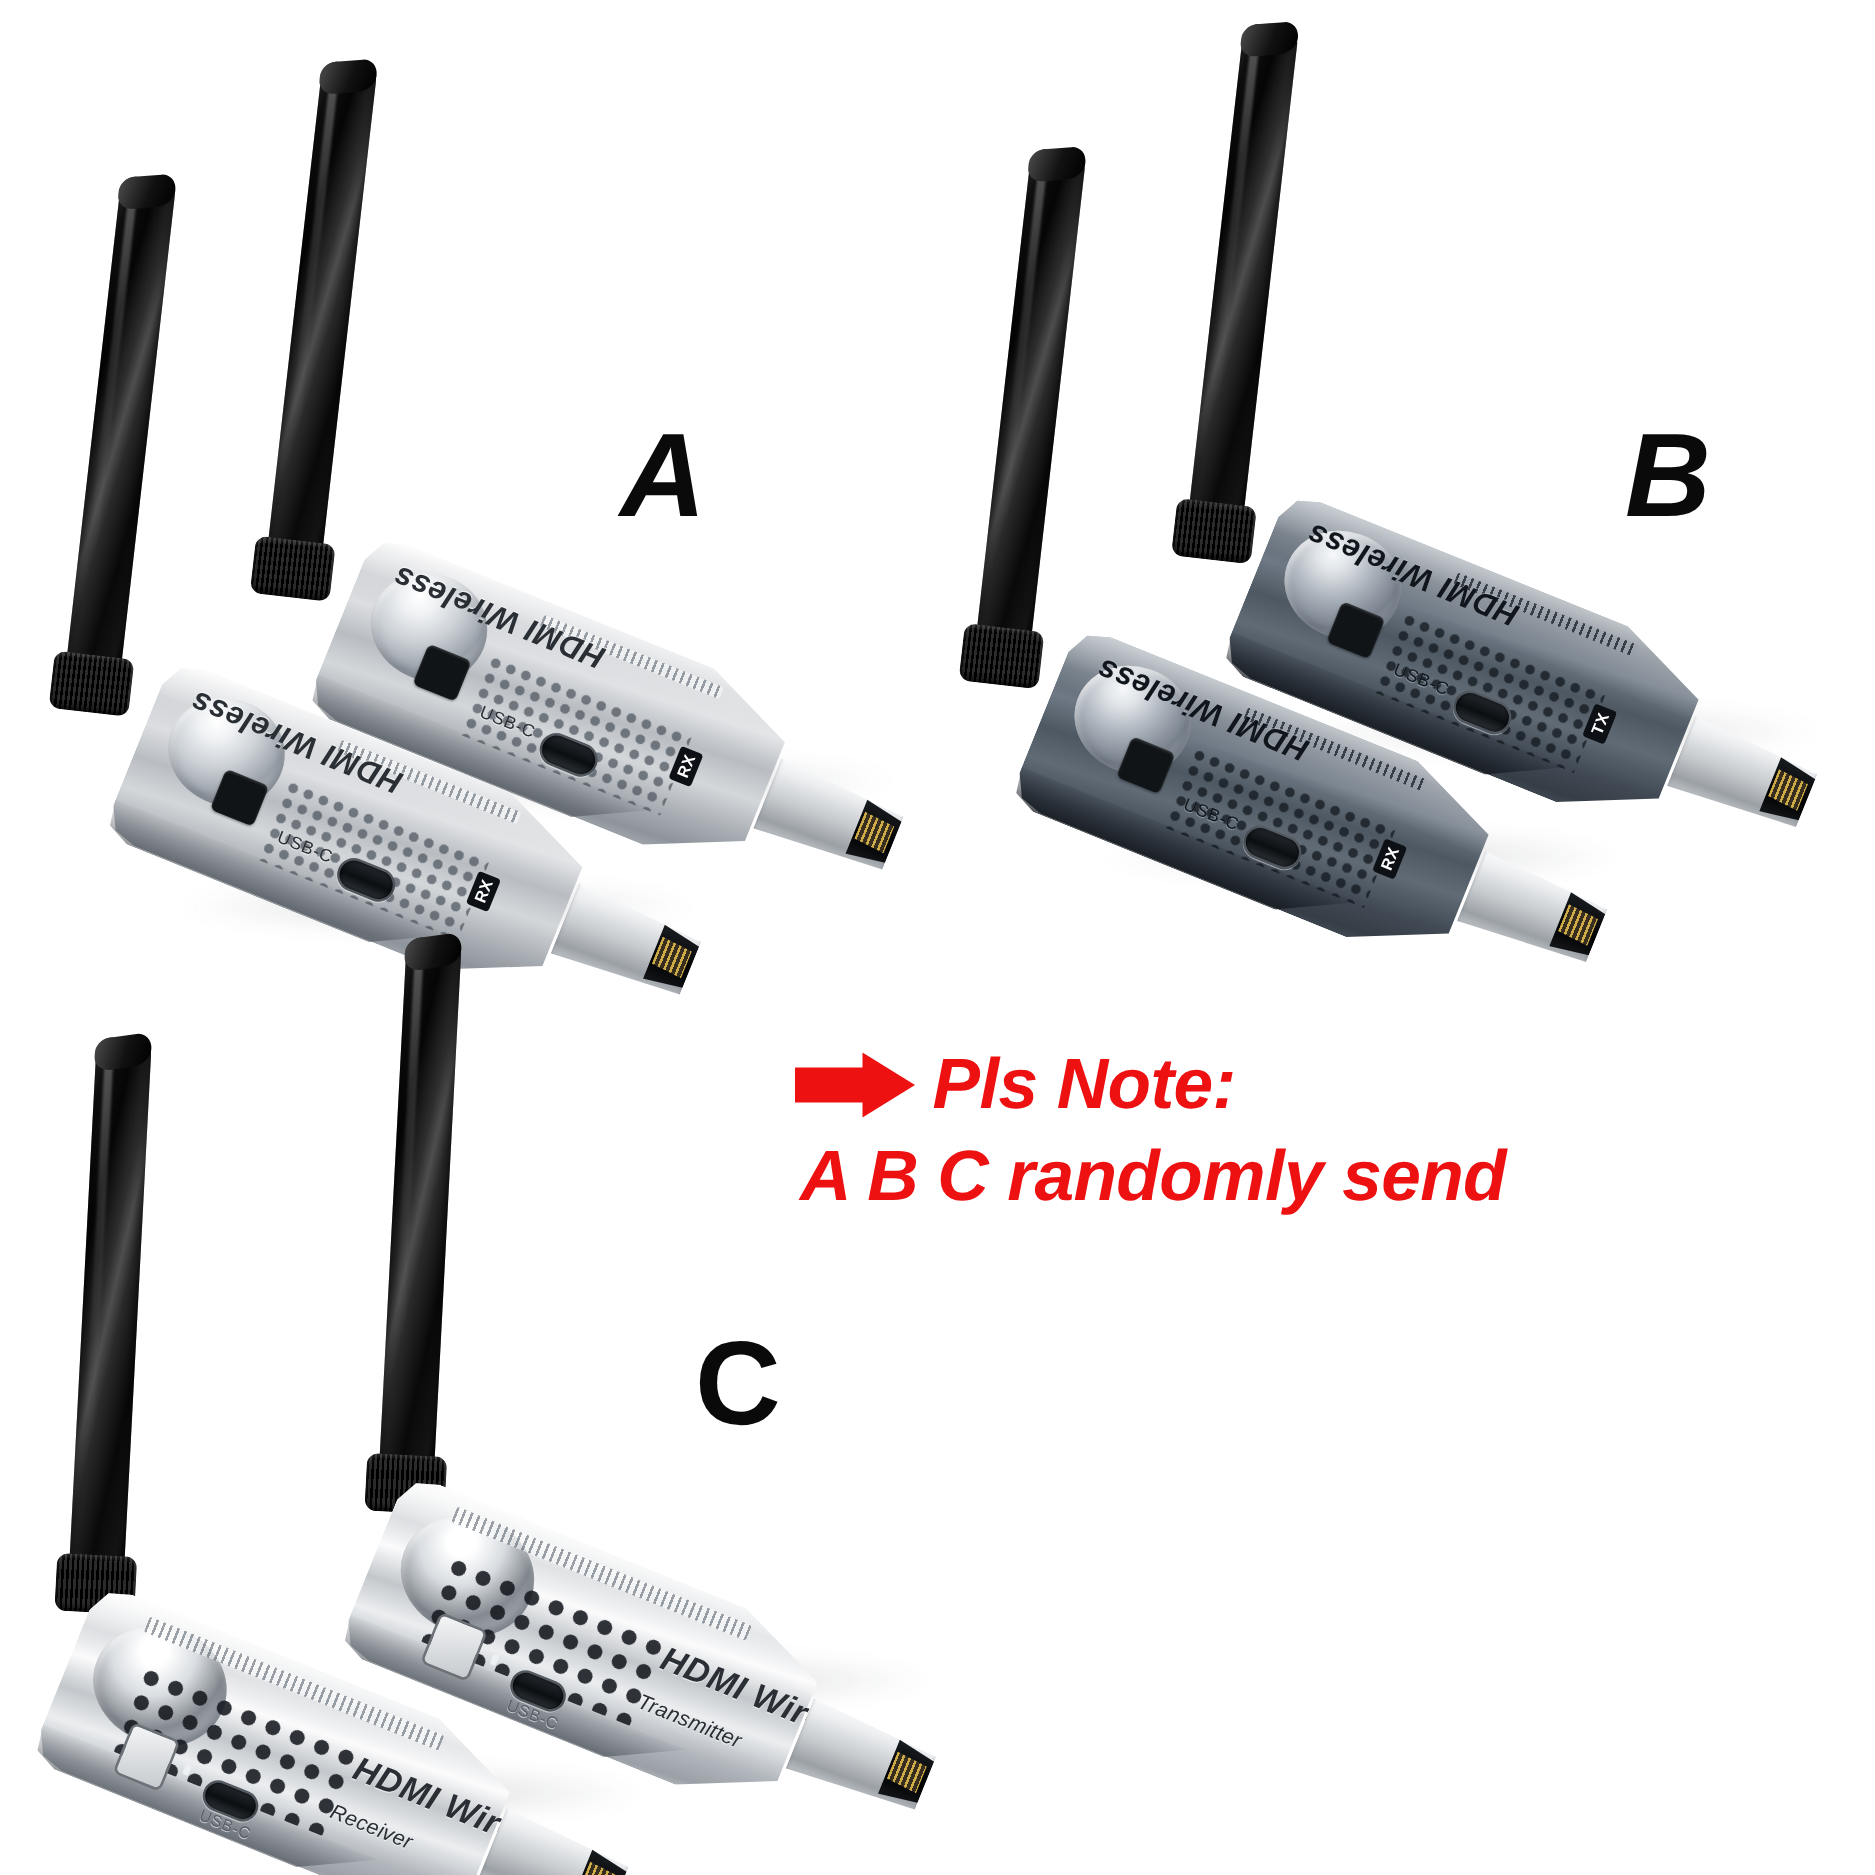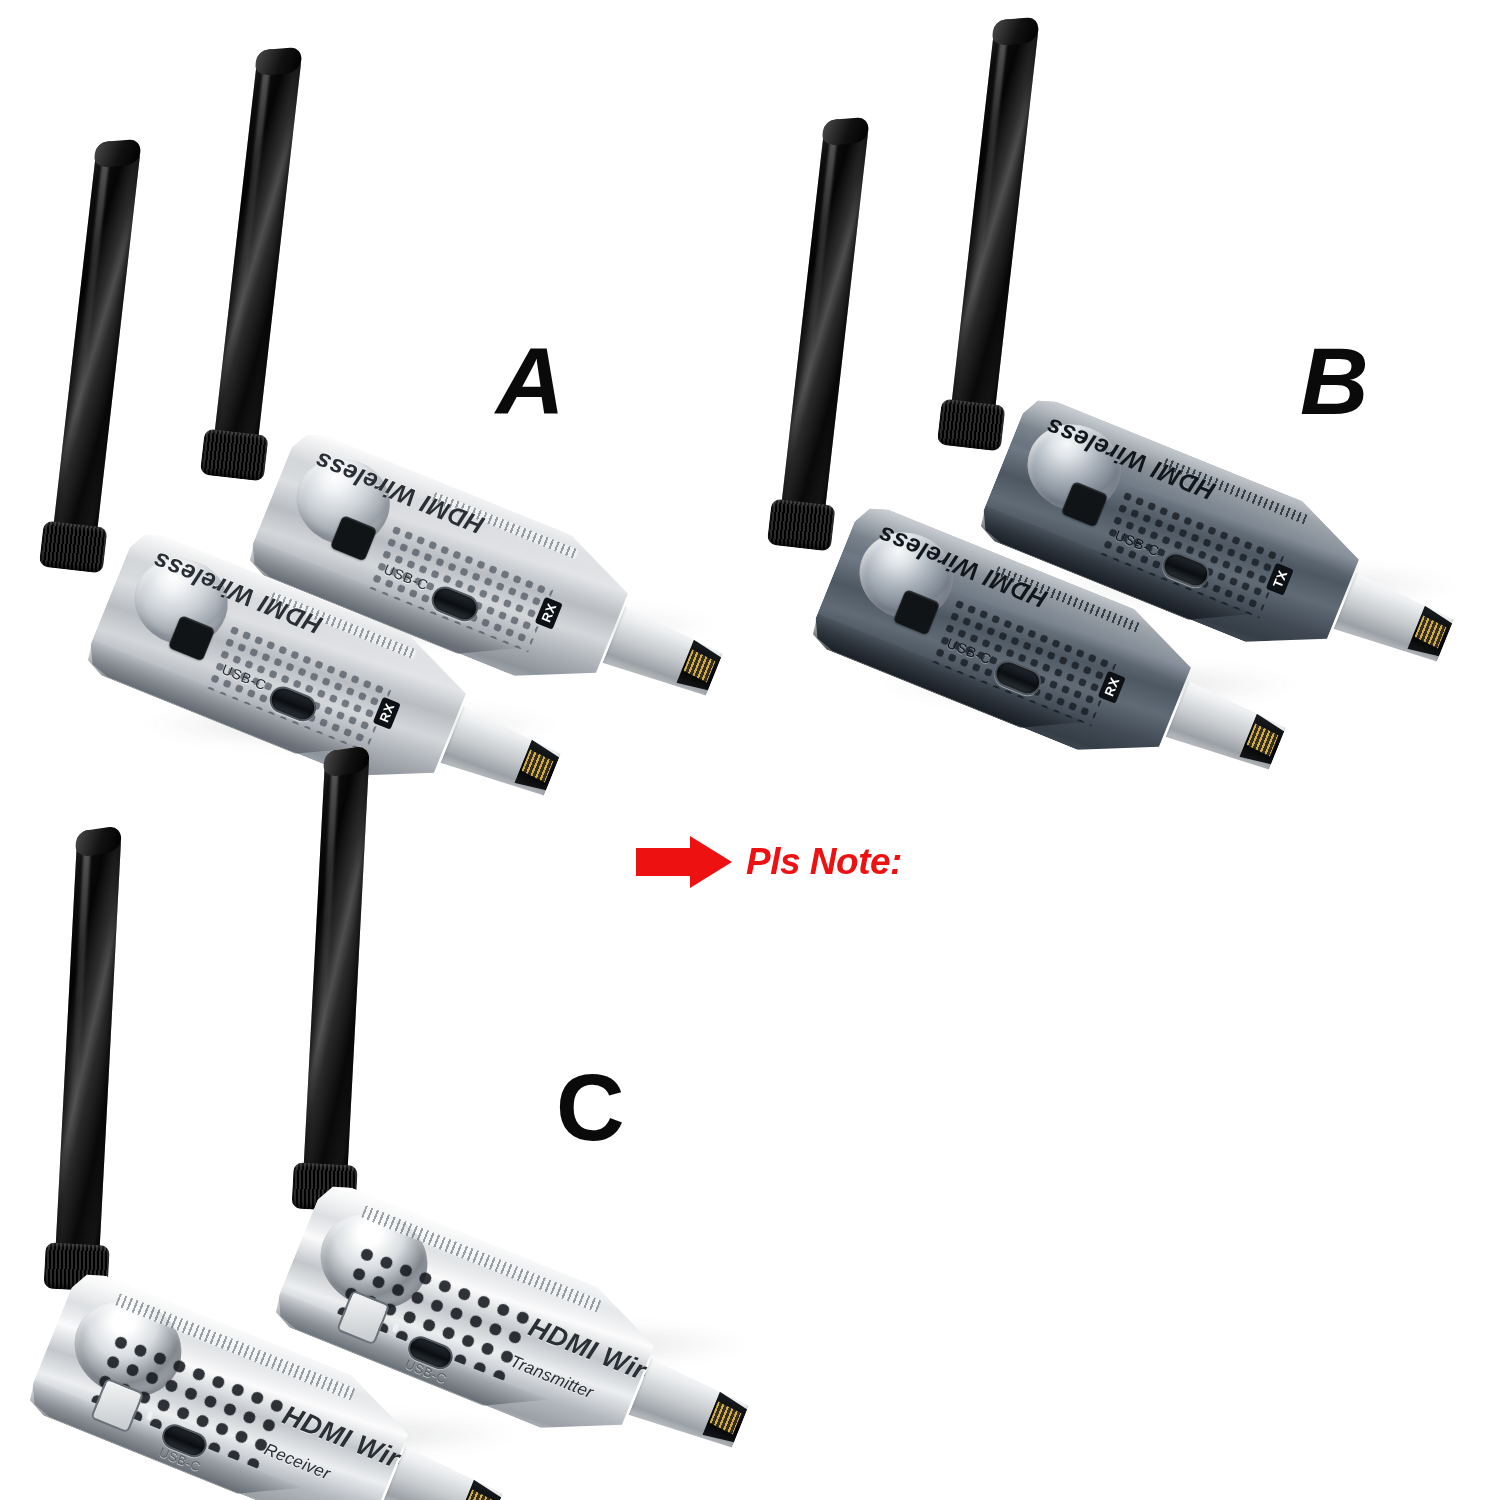--- a/index.html
+++ b/index.html
@@ -18,21 +18,21 @@
     -webkit-font-smoothing:antialiased;
   }
   .variant-letter.ital{font-style:italic;}
 
   
   .note-block{position:absolute;left:636px;top:836px;width:860px;}
   .note-row{display:flex;align-items:center;gap:14px;}
   .arrow-icon{width:96px;height:52px;flex:0 0 auto;display:block;}
   .note-line{
     color:#ee1111;font-weight:bold;font-style:italic;
-    font-size:37px;line-height:1.12;letter-spacing:-0.5px;
+    font-size:57px;line-height:1.12;letter-spacing:-0.5px;
     font-family:"Liberation Sans","DejaVu Sans",sans-serif;
     white-space:nowrap;
   }
   .note-line.second{margin-top:10px;margin-left:4px;}
 
   
   .device-group{position:absolute;}
 
   
   .antenna{position:absolute;transform-origin:50% 100%;}
@@ -336,20 +336,21 @@
     </div>
   </div>
 
   <div class="note-block">
     <div class="note-row">
       <svg class="arrow-icon" viewBox="0 0 96 52">
         <path d="M0 12 H54 V0 L96 26 L54 52 V40 H0 Z" fill="#ee1111"></path>
       </svg>
       <div class="note-line">Pls Note:</div>
     </div>
+    <div class="note-line second">A B C randomly send</div>
   </div>
 
   <div class="device-group" style="left:0;top:720px;width:780px;height:780px;">
 
     <div class="variant-letter" style="left:556px;top:340px;font-size:95px;">C</div>
 
     <div class="antenna" style="left:303px;top:30px;width:44px;height:430px;transform:rotate(3deg);">
       <div class="rod"></div>
       <div class="tipcut"></div>
       <div class="knurl"></div>

